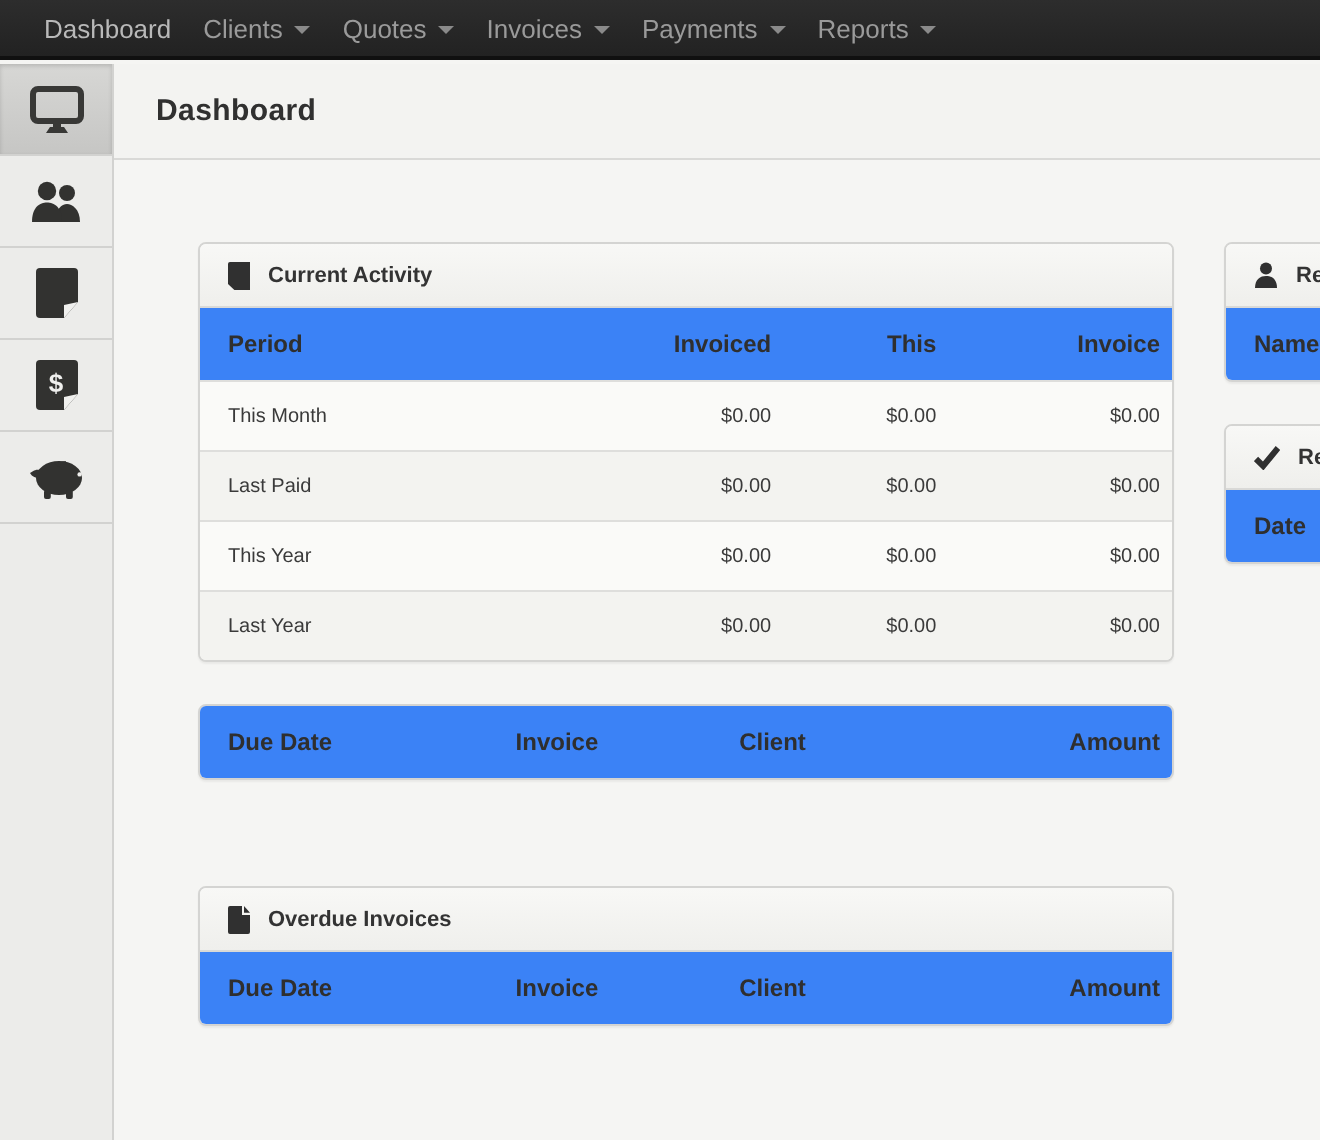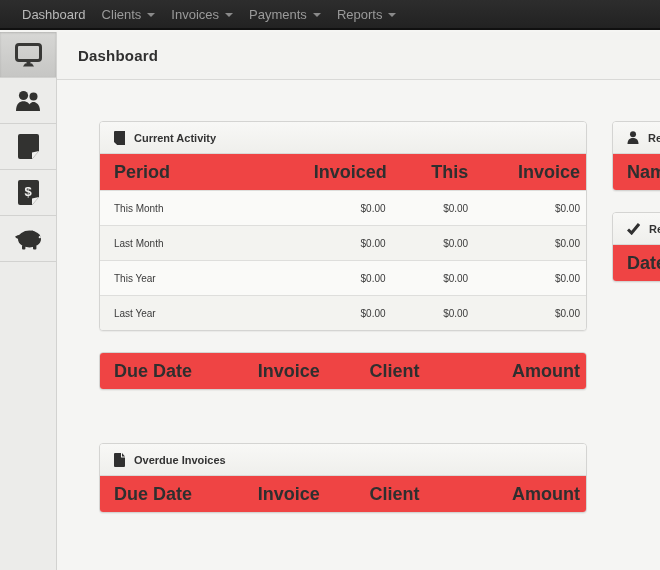--- a/index.html
+++ b/index.html
@@ -32,21 +32,21 @@
 
   
   .main { position:absolute; left:57px; top:80px; width:603px; height:490px; }
 
   .panel { position:absolute; background:#fafaf8; border:1px solid #d4d4d2; border-radius:4px;
            box-shadow:0 1px 1px rgba(0,0,0,.05); overflow:hidden; }
   .panel-header { height:32px; display:flex; align-items:center; gap:9px; padding:0 14px;
                   background:linear-gradient(#f8f8f6,#efefec); border-bottom:1px solid #d9d9d7;
                   font-size:11px; font-weight:bold; color:#333; white-space:nowrap; }
   .trow { display:flex; align-items:center; height:35px; font-size:10px; color:#3a3a3a; }
-  .thead { height:36px; font-weight:bold; color:#2f2f2f; background:#ef4444; font-size:18px; }
+  .thead { height:36px; font-weight:bold; color:#2f2f2f; background:#3b82f6; font-size:12px; }
   .tbody .trow { border-top:1px solid #deded c; }
   .tbody .trow { border-top:1px solid #dededc; }
   .tbody .trow:nth-child(odd) { background:#fafaf8; }
   .tbody .trow:nth-child(even) { background:#f3f3f0; }
 
   
   .ca-c0 { width:44%; padding-left:14px; }
   .ca-c1 { width:16%; text-align:right; padding-right:6px; }
   .ca-c2 { width:17%; text-align:right; padding-right:6px; }
   .ca-c3 { flex:1; text-align:right; padding-right:6px; }
@@ -68,20 +68,21 @@
 </style>
 </head>
 <body>
 
 <div class="screen">
 
   <nav class="navbar">
     <ul>
       <li class="active"><span>Dashboard</span></li>
       <li><span>Clients</span><span class="caret"></span></li>
+      <li><span>Quotes</span><span class="caret"></span></li>
       <li><span>Invoices</span><span class="caret"></span></li>
       <li><span>Payments</span><span class="caret"></span></li>
       <li><span>Reports</span><span class="caret"></span></li>
     </ul>
   </nav>
 
   <aside class="sidebar">
     <div class="side-item active">
       <span class="icon">
         <svg width="27" height="24" viewBox="0 0 27 24">
@@ -155,21 +156,21 @@
         <div class="ca-c3">Invoice</div>
       </div>
       <div class="tbody">
         <div class="trow">
           <div class="ca-c0">This Month</div>
           <div class="ca-c1">$0.00</div>
           <div class="ca-c2">$0.00</div>
           <div class="ca-c3">$0.00</div>
         </div>
         <div class="trow">
-          <div class="ca-c0">Last Month</div>
+          <div class="ca-c0">Last Paid</div>
           <div class="ca-c1">$0.00</div>
           <div class="ca-c2">$0.00</div>
           <div class="ca-c3">$0.00</div>
         </div>
         <div class="trow">
           <div class="ca-c0">This Year</div>
           <div class="ca-c1">$0.00</div>
           <div class="ca-c2">$0.00</div>
           <div class="ca-c3">$0.00</div>
         </div>

